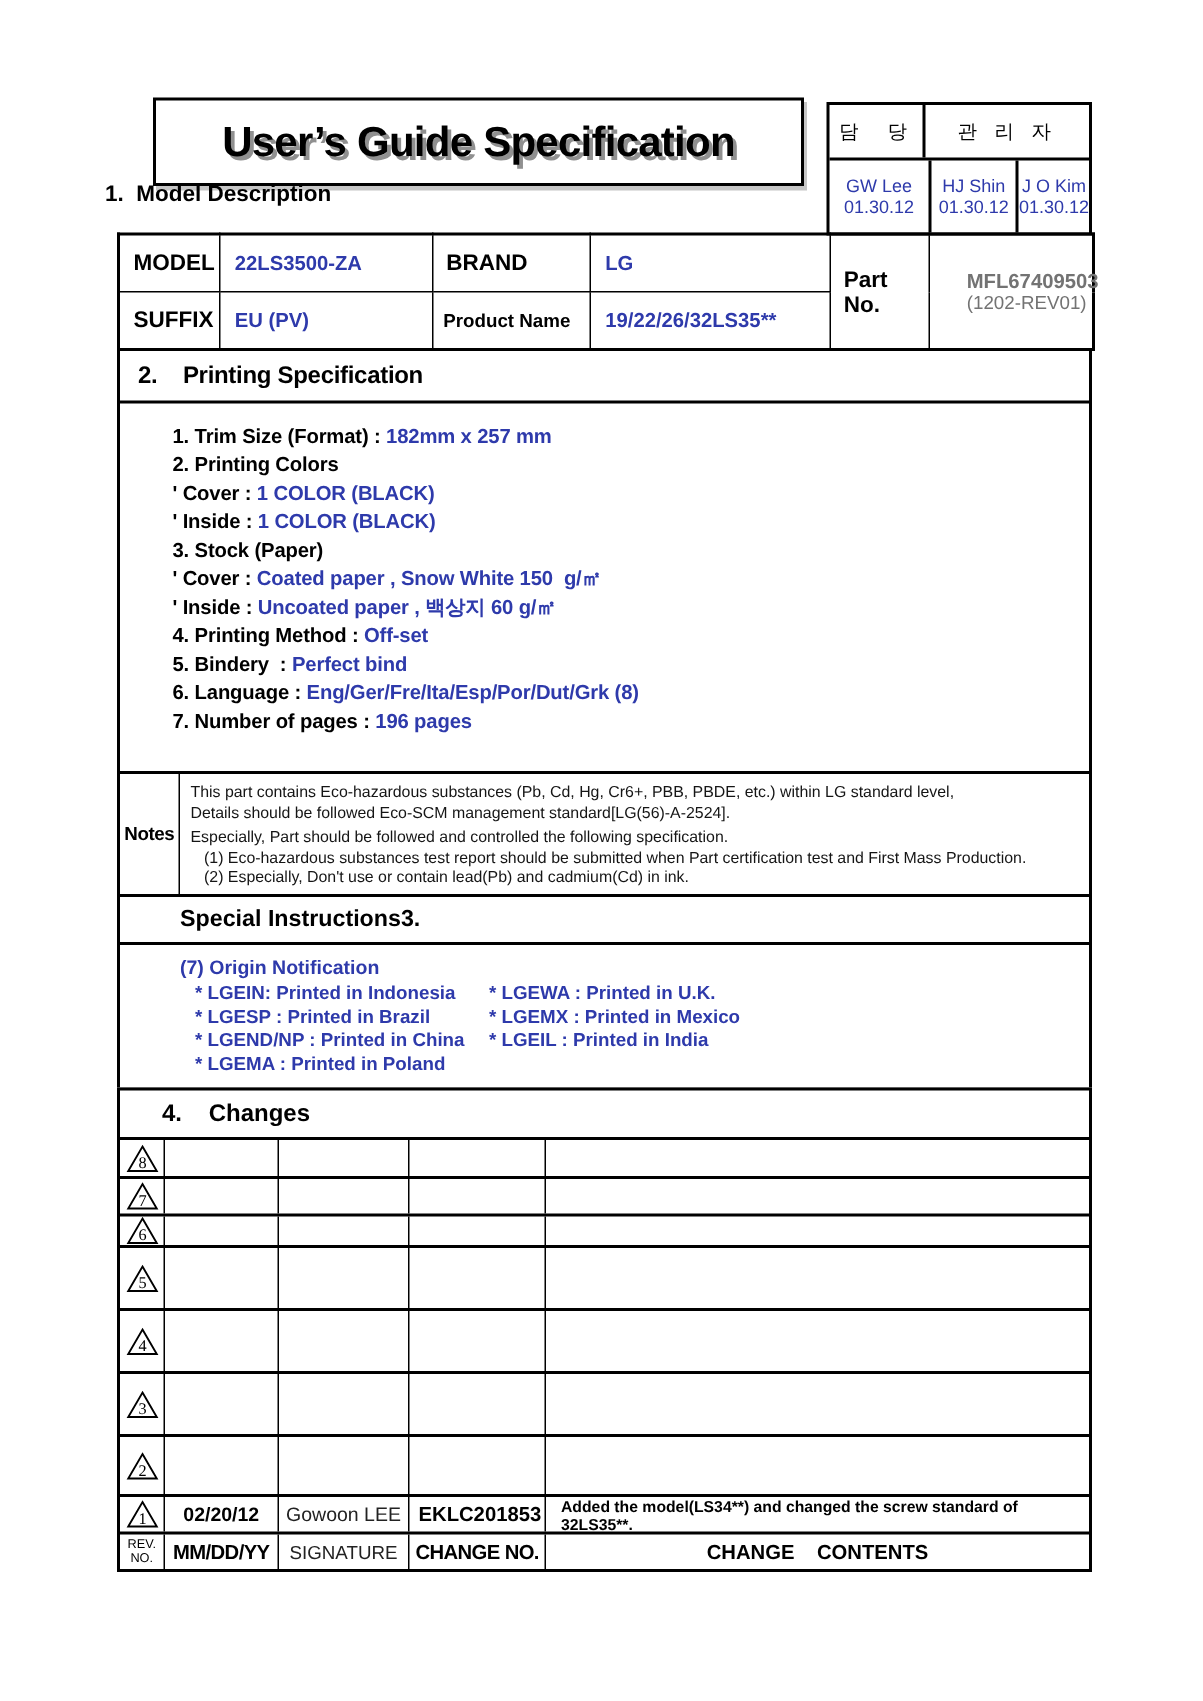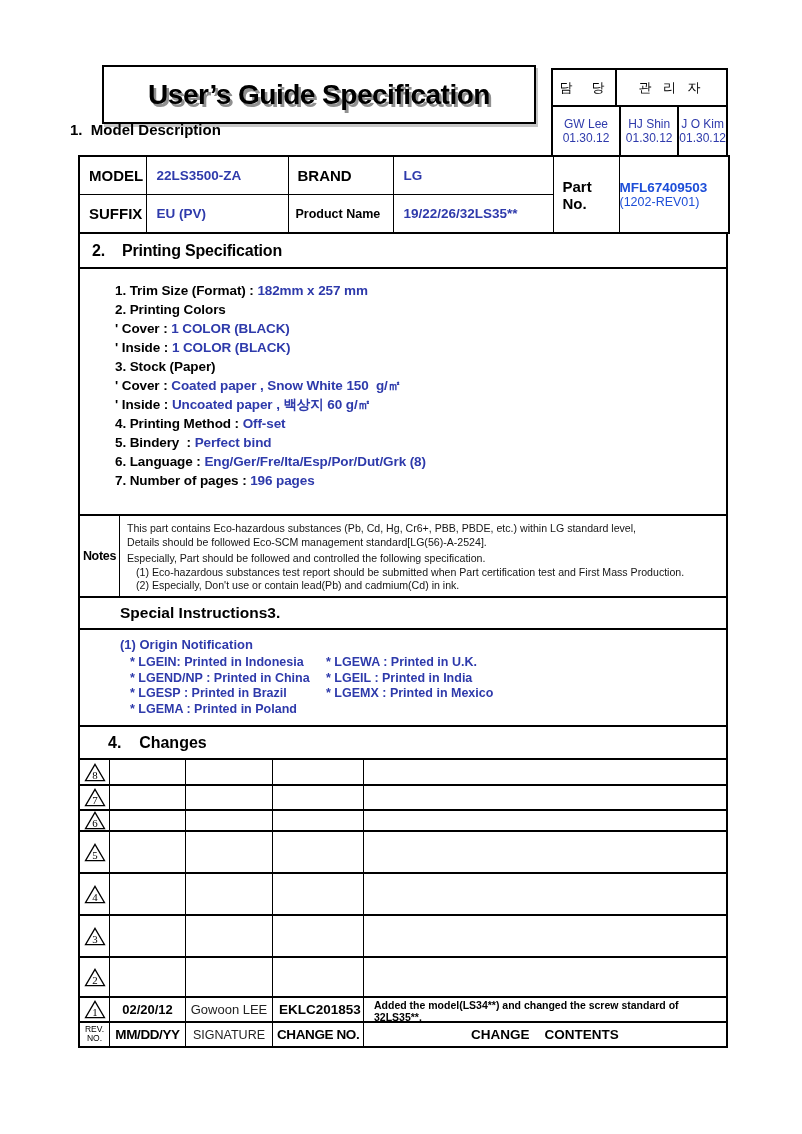--- a/index.html
+++ b/index.html
@@ -36,21 +36,21 @@
   
   .stack { position:absolute; left:78px; top:155px; width:650px; }
   .stack > * { margin-top:-2px; }
   .stack > :first-child { margin-top:0; }
   .box { border:2px solid #000; background:#fff; }
   
   table.model-table { width:650px; height:79px; border-collapse:collapse; border:2px solid #000; table-layout:fixed; }
   table.model-table td { border:1.5px solid #000; vertical-align:middle; }
   td.lab  { font-weight:bold; font-size:15px; padding-left:9px; }
   td.val  { color:#2e3aab; font-weight:bold; font-size:13.5px; padding-left:10px; }
-  td.part-val { color:#1d4ed8; padding-left:0; line-height:15px; }
+  td.part-val { color:#737373; padding-left:25px; line-height:15px; }
   .part-no { font-weight:bold; font-size:13.5px; }
   .part-rev { font-size:12.5px; }
   
   .sec2 { height:284px; }
   .sec-heading { height:35px; border-bottom:2.5px solid #000; display:flex; align-items:center; padding-left:12px; font-weight:bold; font-size:16px; white-space:pre; letter-spacing:-0.2px; }
   .sec2-body { padding:12px 0 0 35px; }
   .pline { font-size:13.5px; font-weight:bold; line-height:19px; white-space:pre-wrap; letter-spacing:-0.1px; }
   .pline .val { color:#2e3aab; }
   
   .notes { height:84px; display:flex; }
@@ -175,24 +175,24 @@
         <p>Especially, Part should be followed and controlled the following specification.</p>
         <p class="ind">(1) Eco-hazardous substances test report should be submitted when  Part certification test and First Mass Production.</p>
         <p class="ind">(2) Especially, Don't use or contain lead(Pb) and cadmium(Cd) in ink.</p>
       </div>
     </div>
 
     <div class="box spec-head">
       <span>Special Instructions3.</span>
     </div>
     <div class="box spec-body">
-      <div class="origin-title">(1) Origin Notification</div>
+      <div class="origin-title">(7) Origin Notification</div>
       <div class="org-row"><span class="org-l">* LGEIN: Printed in Indonesia</span><span class="org-r">* LGEWA : Printed in U.K.</span></div>
+      <div class="org-row"><span class="org-l">* LGESP : Printed in Brazil</span><span class="org-r">* LGEMX : Printed in Mexico</span></div>
       <div class="org-row"><span class="org-l">* LGEND/NP : Printed in China</span><span class="org-r">* LGEIL : Printed in India</span></div>
-      <div class="org-row"><span class="org-l">* LGESP : Printed in Brazil</span><span class="org-r">* LGEMX : Printed in Mexico</span></div>
       <div class="org-row"><span class="org-l">* LGEMA : Printed in Poland</span><span class="org-r"></span></div>
     </div>
 
     <div class="box ch-head">
       <span>4.    Changes</span>
     </div>
 
     <div class="box ch-table">
 
       <div class="ch-row" style="height:26px">

